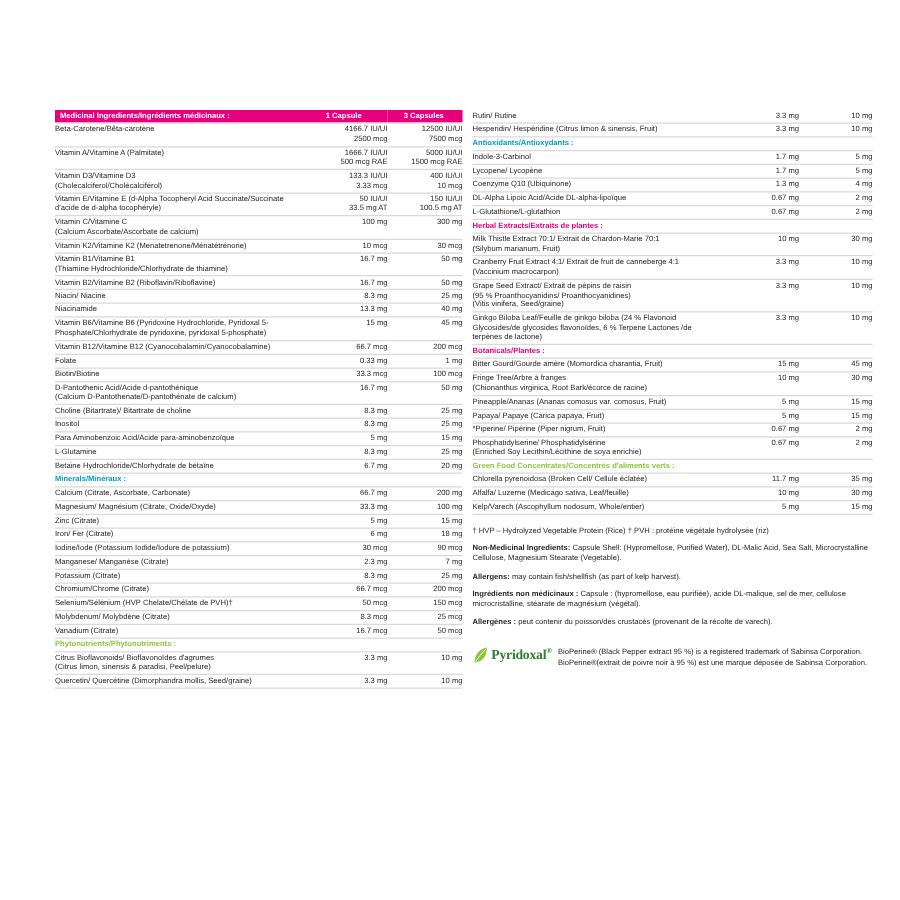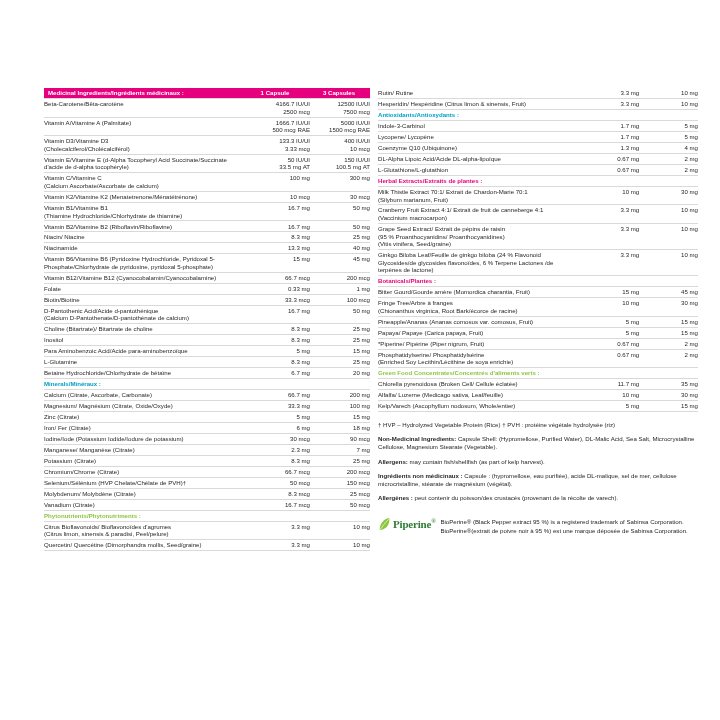--- a/index.html
+++ b/index.html
@@ -447,21 +447,21 @@
         <p><b>Ingrédients non médicinaux :</b><span> Capsule : (hypromellose, eau purifiée), acide DL-malique, sel de mer, cellulose microcristalline, stéarate de magnésium (végétal).</span></p>
         <p><b>Allergènes :</b><span> peut contenir du poisson/des crustacés (provenant de la récolte de varech).</span></p>
       </div>
 
       <div class="bioperine">
         <div class="bp-logo">
           <svg class="bp-leaf" viewBox="0 0 24 26">
             <path d="M3 24 C3 14 9 4 21 2 C22 13 16 23 5 24 Z" fill="#8cc63f"></path>
             <path d="M4 24 C8 17 14 10 20 4" stroke="#ffffff" stroke-width="1.2" fill="none"></path>
           </svg>
-          <span class="bp-word"><span>Piperine</span><span class="sup">®</span></span>
+          <span class="bp-word"><span>Pyridoxal</span><span class="sup">®</span></span>
         </div>
         <div class="bp-text">
           <div>BioPerine® (Black Pepper extract 95 %) is a registered trademark of Sabinsa Corporation.</div>
           <div>BioPerine®(extrait de poivre noir à 95 %) est une marque déposée de Sabinsa Corporation.</div>
         </div>
       </div>
     </div>
 
   </div>
 </div>

